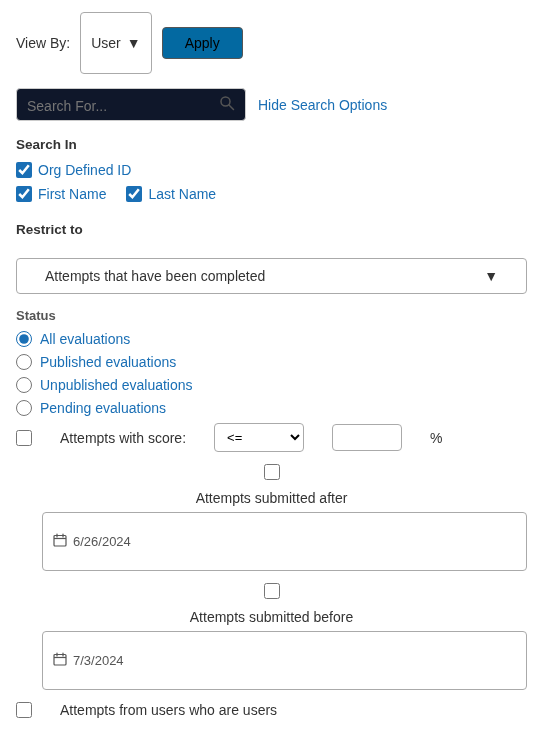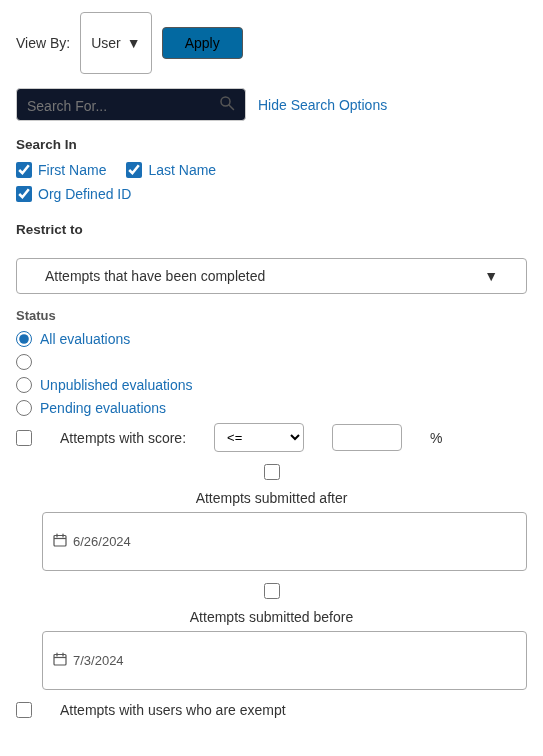--- a/index.html
+++ b/index.html
@@ -257,51 +257,52 @@
     </span>
   </div>
   <a class="hide-search-link">Hide Search Options</a>
 </div>
 
 <div class="search-in-section">
   <div class="section-label">Search In</div>
   <div class="checkbox-row">
     <label class="checkbox-item">
       <input type="checkbox" checked="" style="">
+      <span class="checkbox-label">Org Defined ID</span>
+    </label>
+  </div>
+  <div class="checkbox-row">
+    <label class="checkbox-item">
+      <input type="checkbox" checked="" style="">
       <span class="checkbox-label">First Name</span>
     </label>
     <label class="checkbox-item">
       <input type="checkbox" checked="" style="">
       <span class="checkbox-label">Last Name</span>
-    </label>
-  </div>
-  <div class="checkbox-row">
-    <label class="checkbox-item">
-      <input type="checkbox" checked="" style="">
-      <span class="checkbox-label">Org Defined ID</span>
     </label>
   </div>
 </div>
 
 <div class="restrict-section">
   <div class="restrict-label">Restrict to</div>
   <div class="restrict-select">
     <span>Attempts that have been completed</span>
     <span>▼</span>
   </div>
 </div>
 
 <div class="status-section">
   <div class="status-label">Status</div>
   <label class="radio-item">
     <input type="radio" name="status" checked="" style="">
     <span class="radio-label">All evaluations</span>
   </label>
   <label class="radio-item">
     <input type="radio" name="status" style="">
+    <span class="radio-label">Published evaluations</span>
   </label>
   <label class="radio-item">
     <input type="radio" name="status" style="">
     <span class="radio-label">Unpublished evaluations</span>
   </label>
   <label class="radio-item">
     <input type="radio" name="status" style="">
     <span class="radio-label">Pending evaluations</span>
   </label>
 </div>
@@ -351,14 +352,14 @@
         <line x1="4" y1="1" x2="4" y2="4" stroke="#555" stroke-width="1.2" stroke-linecap="round"></line>
         <line x1="10" y1="1" x2="10" y2="4" stroke="#555" stroke-width="1.2" stroke-linecap="round"></line>
       </svg>
     </span>
     <span>7/3/2024</span>
   </div>
 </div>
 
 <div class="filter-row">
   <input type="checkbox" class="filter-checkbox" style="">
-  <span class="filter-text">Attempts with users who are exempt</span>
+  <span class="filter-text">Attempts from users who are users</span>
 </div>
 
 </body></html>

